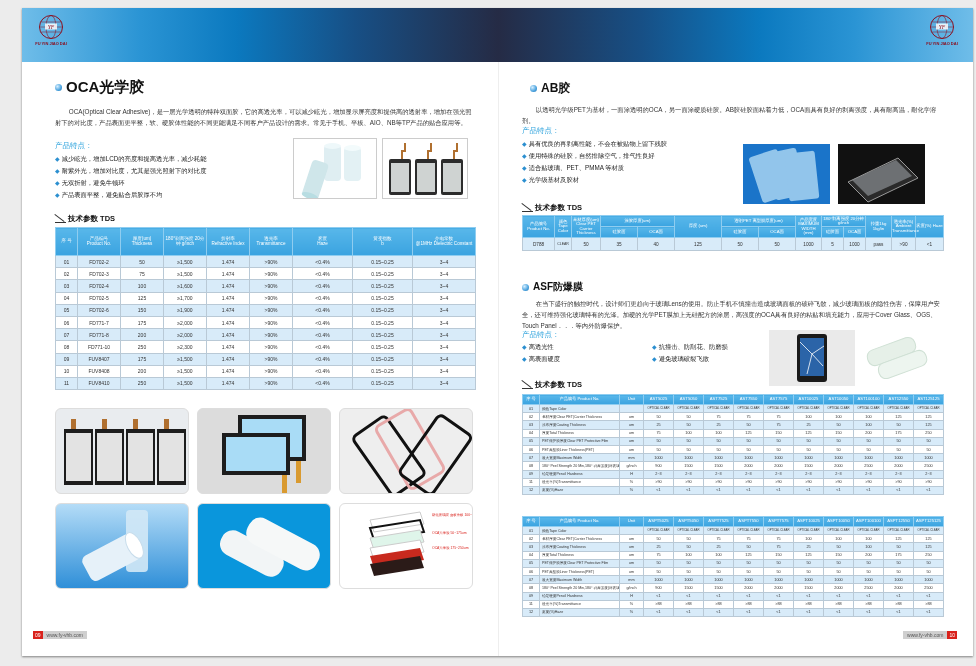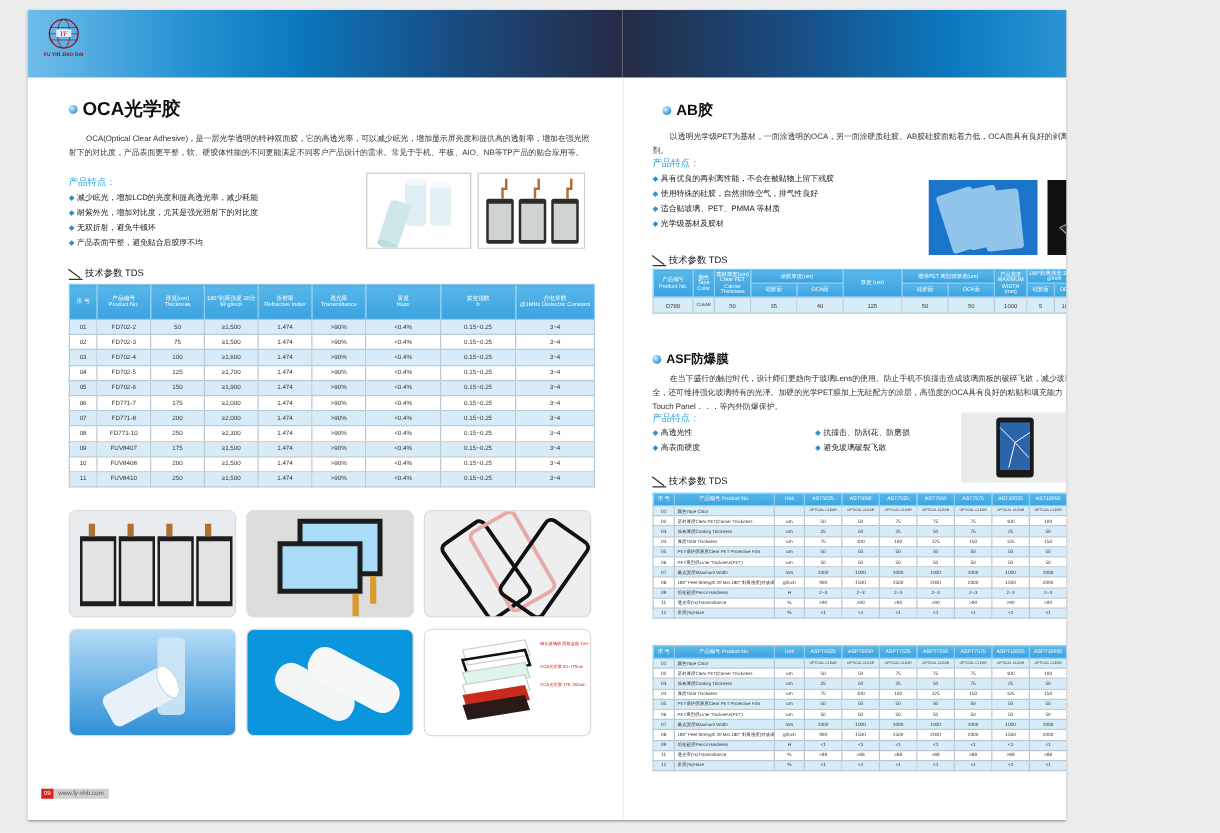--- a/index.html
+++ b/index.html
@@ -1,37 +1,37 @@
 <!DOCTYPE html>
 <html><head>
 <meta charset="utf-8">
 <style>
 *{box-sizing:border-box;margin:0;padding:0}
 html,body{width:976px;height:666px;overflow:hidden;background:#ececec;font-family:"DejaVu Sans","Liberation Sans",sans-serif;color:#222}
-.spread{position:absolute;left:22px;top:8px;width:831px;height:648px;background:#fff;box-shadow:0 1px 2px rgba(0,0,0,.45);overflow:hidden}
+.spread{position:absolute;left:22px;top:8px;width:951px;height:648px;background:#fff;box-shadow:0 1px 2px rgba(0,0,0,.45);overflow:hidden}
 .page{position:absolute;top:0;height:648px;width:476px}
 .page.left{left:0}
 .page.right{left:476px;width:475px}
 .band{position:absolute;top:0;height:54px;left:0;right:0}
 .left .band{background:linear-gradient(90deg,#6fbde9 0%,#2a94d4 25%,#0b79bf 45%,#174f85 70%,#252b45 100%)}
 .right .band{background:linear-gradient(90deg,#252b45 0%,#174f85 30%,#0b79bf 55%,#2a94d4 75%,#6fbde9 100%)}
 .logo{position:absolute;top:6px;width:34px;text-align:center}
 .left .logo{left:12px}
 .right .logo{right:14px}
 .logo svg{display:block;margin:0 auto}
 .logo .lt{font-size:4px;color:#8a1020;font-weight:bold;white-space:nowrap;letter-spacing:0;margin-top:1px;font-family:"Liberation Sans",sans-serif}
 .h1{position:absolute;font-weight:bold;color:#111;font-family:"Liberation Sans","DejaVu Sans",sans-serif;display:flex;align-items:center}
 .h1 .dot{width:7px;height:7px;border-radius:50%;background:radial-gradient(circle at 35% 35%,#d6efff,#4aa2de 60%,#1b6fae);margin-right:4px}
 .para{position:absolute;font-size:6.3px;line-height:11px;color:#333;text-indent:2.2em;font-family:"Liberation Sans",sans-serif}
 .feat-title{position:absolute;font-size:7.5px;color:#2aa1dc;font-family:Liberation Sans, sans-serif}
 .feats{position:absolute;list-style:none;font-size:6.3px;line-height:11px;color:#222;font-family:"Liberation Sans",sans-serif}
 .feats li:before{content:"\25C6";color:#2b8fd0;font-size:6px;margin-right:2px}
 .feats2{position:absolute;font-size:6.3px;line-height:11px;display:grid;grid-template-columns:130px 150px;list-style:none;font-family:"Liberation Sans",sans-serif}
 .feats2 li:before{content:"\25C6";color:#2b8fd0;font-size:6px;margin-right:2px}
-.tds{position:absolute;font-size:7.5px;font-weight:normal;color:#111;display:flex;align-items:flex-end;font-family:"Liberation Sans",sans-serif}
+.tds{position:absolute;font-size:7.5px;font-weight:bold;color:#111;display:flex;align-items:flex-start;font-family:"Liberation Sans",sans-serif}
 .tds .corner{width:11px;height:9px;border-left:0;border-bottom:1px solid #333;position:relative;margin-right:2px}
 .tds .corner:after{content:"";position:absolute;left:0;top:0;width:12px;height:1px;background:#333;transform-origin:0 0;transform:rotate(37deg)}
 .tbl{position:absolute;border-collapse:collapse;font-family:"Liberation Sans",sans-serif;table-layout:fixed}
 .tbl th{background:linear-gradient(#58b7ea,#3aa3e0);color:#fff;font-weight:normal;border:1px solid #8fcdf0;text-align:center;line-height:1.05}
 .tbl td{border:1px solid #b9c9d6;text-align:center;color:#333;white-space:nowrap;overflow:hidden}
 .tbl tr.alt td{background:#d8ebf9}
 .tbl-oca{left:33px;top:219px;width:420px;font-size:5px}
 .tbl-oca th{height:28px;font-size:4.6px}
 .tbl-oca td{height:12.2px}
 .tbl-ab{left:24px;top:207px;width:421px;font-size:4.7px}

